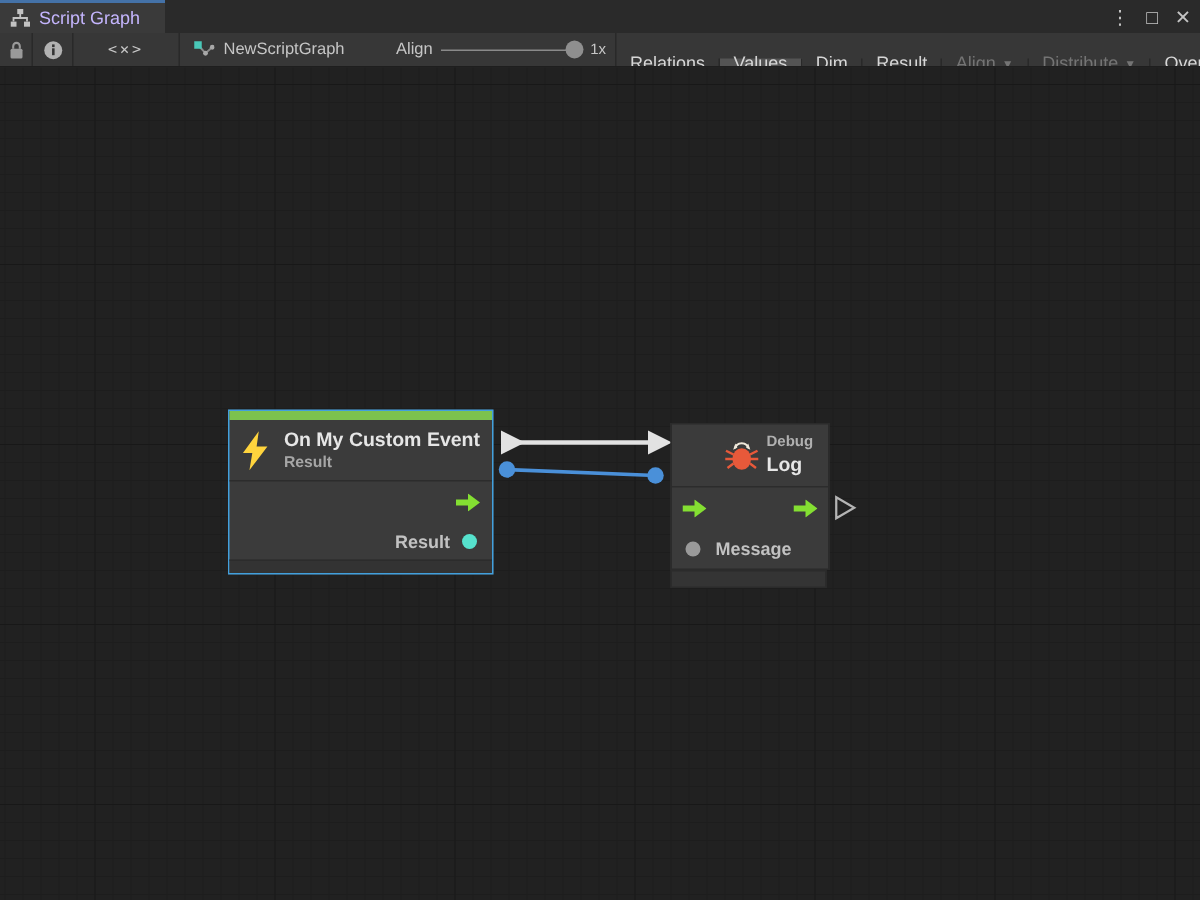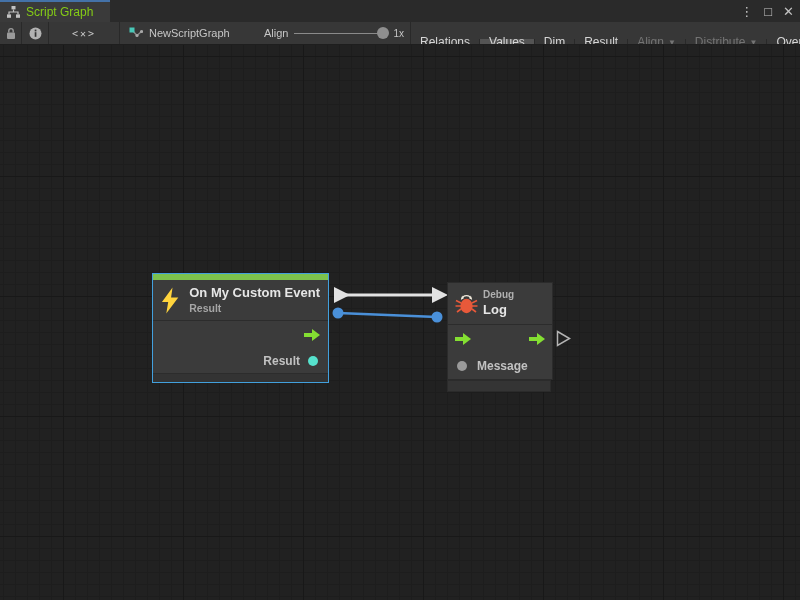--- a/index.html
+++ b/index.html
@@ -9,21 +9,21 @@
     font-family:"Liberation Sans","DejaVu Sans",sans-serif;
     background:#212121;color:#d4d4d4;-webkit-font-smoothing:antialiased;
   }
   
   .titlebar{position:absolute;left:0;top:0;right:0;height:22px;background:#2a2a2a;}
   .tab{
     position:absolute;left:0;top:0;height:22px;width:110px;
     background:#3a3a3a;border-top:2px solid var(--tab-accent,#4472a8);
     display:flex;align-items:center;gap:6px;padding-left:7px;
   }
-  .tab-title{font-size:12px;color:#84cc16;white-space:nowrap;}
+  .tab-title{font-size:12px;color:#c4b5fd;white-space:nowrap;}
   .win-controls{
     position:absolute;right:6px;top:0;height:22px;display:flex;align-items:center;gap:11px;
     color:#c4c4c4;font-size:13px;
   }
   .win-controls span{cursor:default;line-height:1;}
   
   .toolbar{
     position:absolute;left:0;top:22px;right:0;height:23px;background:#373737;
     border-bottom:1px solid #1e1e1e;display:flex;align-items:stretch;
     font-size:12px;color:#d6d6d6;white-space:nowrap;overflow:hidden;
@@ -74,21 +74,21 @@
   .row-flow-out{height:27px;justify-content:flex-end;padding-right:8px;}
   .row-val-out{height:25px;justify-content:flex-end;gap:8px;padding-right:10px;}
   .row-flow-both{height:28px;justify-content:space-between;padding:0 7px;}
   .row-val-in{height:26px;justify-content:flex-start;gap:10px;padding-left:9px;}
   .port-label{font-size:12px;color:#c2c2c2;}
   .dot{width:10px;height:10px;border-radius:50%;flex:0 0 auto;}
   .dot-cyan{background:var(--value-port-cyan,#56e2cd);}
   .dot-gray{background:var(--value-port-gray,#9a9a9a);}
   .n-footer{height:8px;background:#333333;border-top:1px solid #2c2c2c;flex:1 0 auto;}
   .node-debug{left:447px;top:237px;width:106px;border:1px solid #2b2b2b;display:flex;flex-direction:column;}
-  .node-debug .n-header{height:41px;padding:4px 7px;gap:5px;}
+  .node-debug .n-header{height:41px;padding:4px 7px;gap:5px;margin-left:28px;}
   .kicker{font-size:10px;color:#b0b0b0;}
   .debug-footer{
     position:absolute;left:447px;top:335px;width:104px;height:12px;
     background:#343434;border:1px solid #2b2b2b;
   }
   .tri-hollow{position:absolute;left:556px;top:285px;}
 </style>
 </head>
 <body>
 

